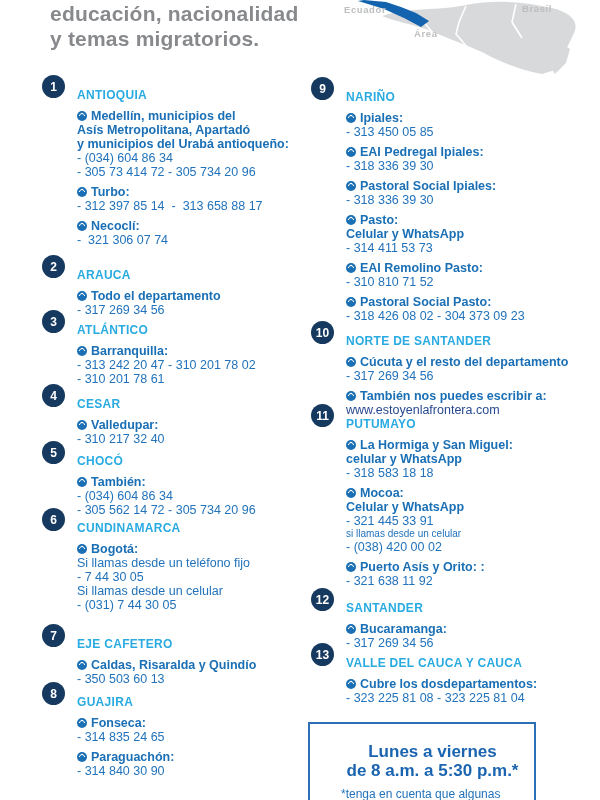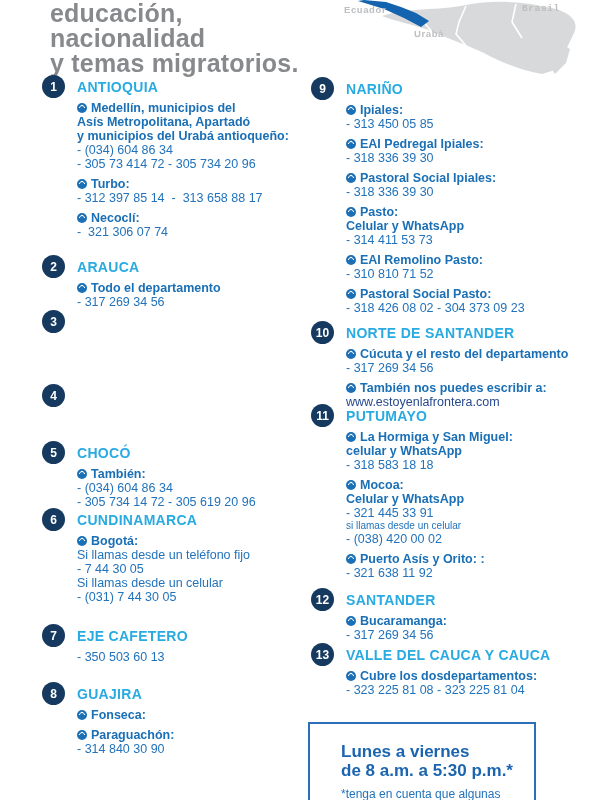--- a/index.html
+++ b/index.html
@@ -13,44 +13,44 @@
     --map-highlight:#1463ae;
     --box-border:#2b6fb7;
   }
   *{margin:0;padding:0;box-sizing:border-box;}
   html,body{width:600px;height:800px;overflow:hidden;background:#fff;}
   body{font-family:"Liberation Sans",sans-serif;}
   .page{position:relative;width:600px;height:800px;background:#fff;overflow:hidden;}
 
   .tagline{
     position:absolute;left:50px;top:1px;width:260px;
-    font-size:25px;font-weight:bold;line-height:25px;
+    font-size:21px;font-weight:bold;line-height:25px;
     color:var(--gray-text);white-space:pre-line;letter-spacing:.2px;
   }
 
   .map{position:absolute;left:316px;top:0;width:300px;height:74px;text-align:center;}
   .map-label{
     position:absolute;font-size:9.5px;color:var(--map-label);
     letter-spacing:.6px;font-weight:bold;
   }
   .map-label.ecuador{left:28px;top:4px;}
   .map-label.peru{left:98px;top:28px;}
-  .map-label.brasil{left:206px;top:3px;font-family:Liberation Mono, monospace;}
+  .map-label.brasil{left:206px;top:3px;}
 
   .entry{position:absolute;display:flex;gap:12px;}
   .badge{
     width:23px;height:23px;border-radius:50%;flex:0 0 23px;
     background:var(--badge-navy);color:#fff;
     font-size:12px;font-weight:bold;
     display:flex;align-items:center;justify-content:center;
   }
   .entry-body{padding-top:4px;width:256px;}
   .dept-name{
-    font-size:14px;font-weight:bold;color:var(--dept-cyan);
-    letter-spacing:.3px;line-height:16px;
+    font-size:12px;font-weight:bold;color:var(--dept-cyan);
+    letter-spacing:.3px;line-height:16px;margin-top:8px;
   }
   .group{margin-top:6px;}
   .glabel{
     font-size:12.5px;font-weight:bold;color:var(--label-blue);
     line-height:14px;white-space:pre-line;
   }
   .bullet{
     display:inline-block;width:10px;height:10px;border-radius:50%;
     background:var(--label-blue);position:relative;margin-right:4px;
     vertical-align:-1px;
@@ -67,21 +67,21 @@
   }
   .pline.small{font-size:10px;line-height:12px;color:var(--body-blue);}
   .pline.link{color:#27498f;}
 
   .schedule-box{
     position:absolute;left:308px;top:722px;width:228px;height:110px;
     border:2px solid var(--box-border);background:#fff;
     padding:18px 10px 0 31px;
   }
   .schedule-title{
-    font-size:17px;font-weight:bold;color:#1a64b0;line-height:19px;
+    font-size:17px;font-weight:bold;color:#1a64b0;line-height:19px;text-align:center;
   }
   .schedule-note{
     font-size:12px;color:#2273bb;line-height:15px;margin-top:7px;
   }
 </style>
 </head>
 <body>
 
 <div class="page">
 
@@ -91,21 +91,21 @@
   <div class="map">
     <svg width="300" height="74" viewBox="0 0 300 74">
       <path d="M66,16 C92,7 122,11 150,5 C180,-1 210,2 236,8 C256,13 263,22 258,33
                C252,46 246,58 239,70 L226,74 C205,70 184,62 168,53
                C148,44 128,37 113,30 C95,24 78,21 66,16 Z" fill="#d8d9da"></path>
       <path d="M239,40 L254,49 L250,63 L239,74 L230,60 Z" fill="#d8d9da"></path>
       <path d="M150,6 L143,22 L140,34 L152,48 M104,18 L118,34 L126,44 M200,4 L196,22 L206,38" fill="none" stroke="#ffffff" stroke-width="1.6"></path>
       <path d="M48,0 L70,2 L85,7 L100,13 L113,21 L105,27 L88,18 L68,9 L52,4 L42,1 Z" fill="#1463ae"></path>
     </svg>
     <span class="map-label ecuador">Ecuador</span>
-    <span class="map-label peru">Urabá</span>
+    <span class="map-label peru">Área</span>
     <span class="map-label brasil">Brasil</span>
   </div>
 
   <div id="col0">
       <div class="entry" style="left: 42px; top: 75px;">
         <div class="badge">1</div>
         <div class="entry-body">
           <div class="dept-name">ANTIOQUIA</div>
           <div class="group">
             <div class="glabel"><span class="bullet"></span><span>Medellín, municipios del
@@ -129,32 +129,47 @@
         <div class="entry-body">
           <div class="dept-name">ARAUCA</div>
           <div class="group">
             <div class="glabel"><span class="bullet"></span><span>Todo el departamento</span></div>
             <div class="pline">- 317 269 34 56</div>
           </div>
         </div>
       </div>
       <div class="entry" style="left: 42px; top: 310px;">
         <div class="badge">3</div>
+        <div class="entry-body">
+          <div class="dept-name">ATLÁNTICO</div>
+          <div class="group">
+            <div class="glabel"><span class="bullet"></span><span>Barranquilla:</span></div>
+            <div class="pline">- 313 242 20 47 - 310 201 78 02</div>
+            <div class="pline">- 310 201 78 61</div>
+          </div>
+        </div>
       </div>
       <div class="entry" style="left: 42px; top: 384px;">
         <div class="badge">4</div>
+        <div class="entry-body">
+          <div class="dept-name">CESAR</div>
+          <div class="group">
+            <div class="glabel"><span class="bullet"></span><span>Valledupar:</span></div>
+            <div class="pline">- 310 217 32 40</div>
+          </div>
+        </div>
       </div>
       <div class="entry" style="left: 42px; top: 441px;">
         <div class="badge">5</div>
         <div class="entry-body">
           <div class="dept-name">CHOCÓ</div>
           <div class="group">
             <div class="glabel"><span class="bullet"></span><span>También:</span></div>
             <div class="pline">- (034) 604 86 34</div>
-            <div class="pline">- 305 734 14 72 - 305 619 20 96</div>
+            <div class="pline">- 305 562 14 72 - 305 734 20 96</div>
           </div>
         </div>
       </div>
       <div class="entry" style="left: 42px; top: 508px;">
         <div class="badge">6</div>
         <div class="entry-body">
           <div class="dept-name">CUNDINAMARCA</div>
           <div class="group">
             <div class="glabel"><span class="bullet"></span><span>Bogotá:</span></div>
             <div class="pline">Si llamas desde un teléfono fijo</div>
@@ -162,30 +177,32 @@
             <div class="pline">Si llamas desde un celular</div>
             <div class="pline">- (031) 7 44 30 05</div>
           </div>
         </div>
       </div>
       <div class="entry" style="left: 42px; top: 624px;">
         <div class="badge">7</div>
         <div class="entry-body">
           <div class="dept-name">EJE CAFETERO</div>
           <div class="group">
+            <div class="glabel"><span class="bullet"></span><span>Caldas, Risaralda y Quindío</span></div>
             <div class="pline">- 350 503 60 13</div>
           </div>
         </div>
       </div>
       <div class="entry" style="left: 42px; top: 682px;">
         <div class="badge">8</div>
         <div class="entry-body">
           <div class="dept-name">GUAJIRA</div>
           <div class="group">
             <div class="glabel"><span class="bullet"></span><span>Fonseca:</span></div>
+            <div class="pline">- 314 835 24 65</div>
           </div>
           <div class="group">
             <div class="glabel"><span class="bullet"></span><span>Paraguachón:</span></div>
             <div class="pline">- 314 840 30 90</div>
           </div>
         </div>
       </div>
     </div>
   <div id="col1">
       <div class="entry" style="left: 311px; top: 77px;">

